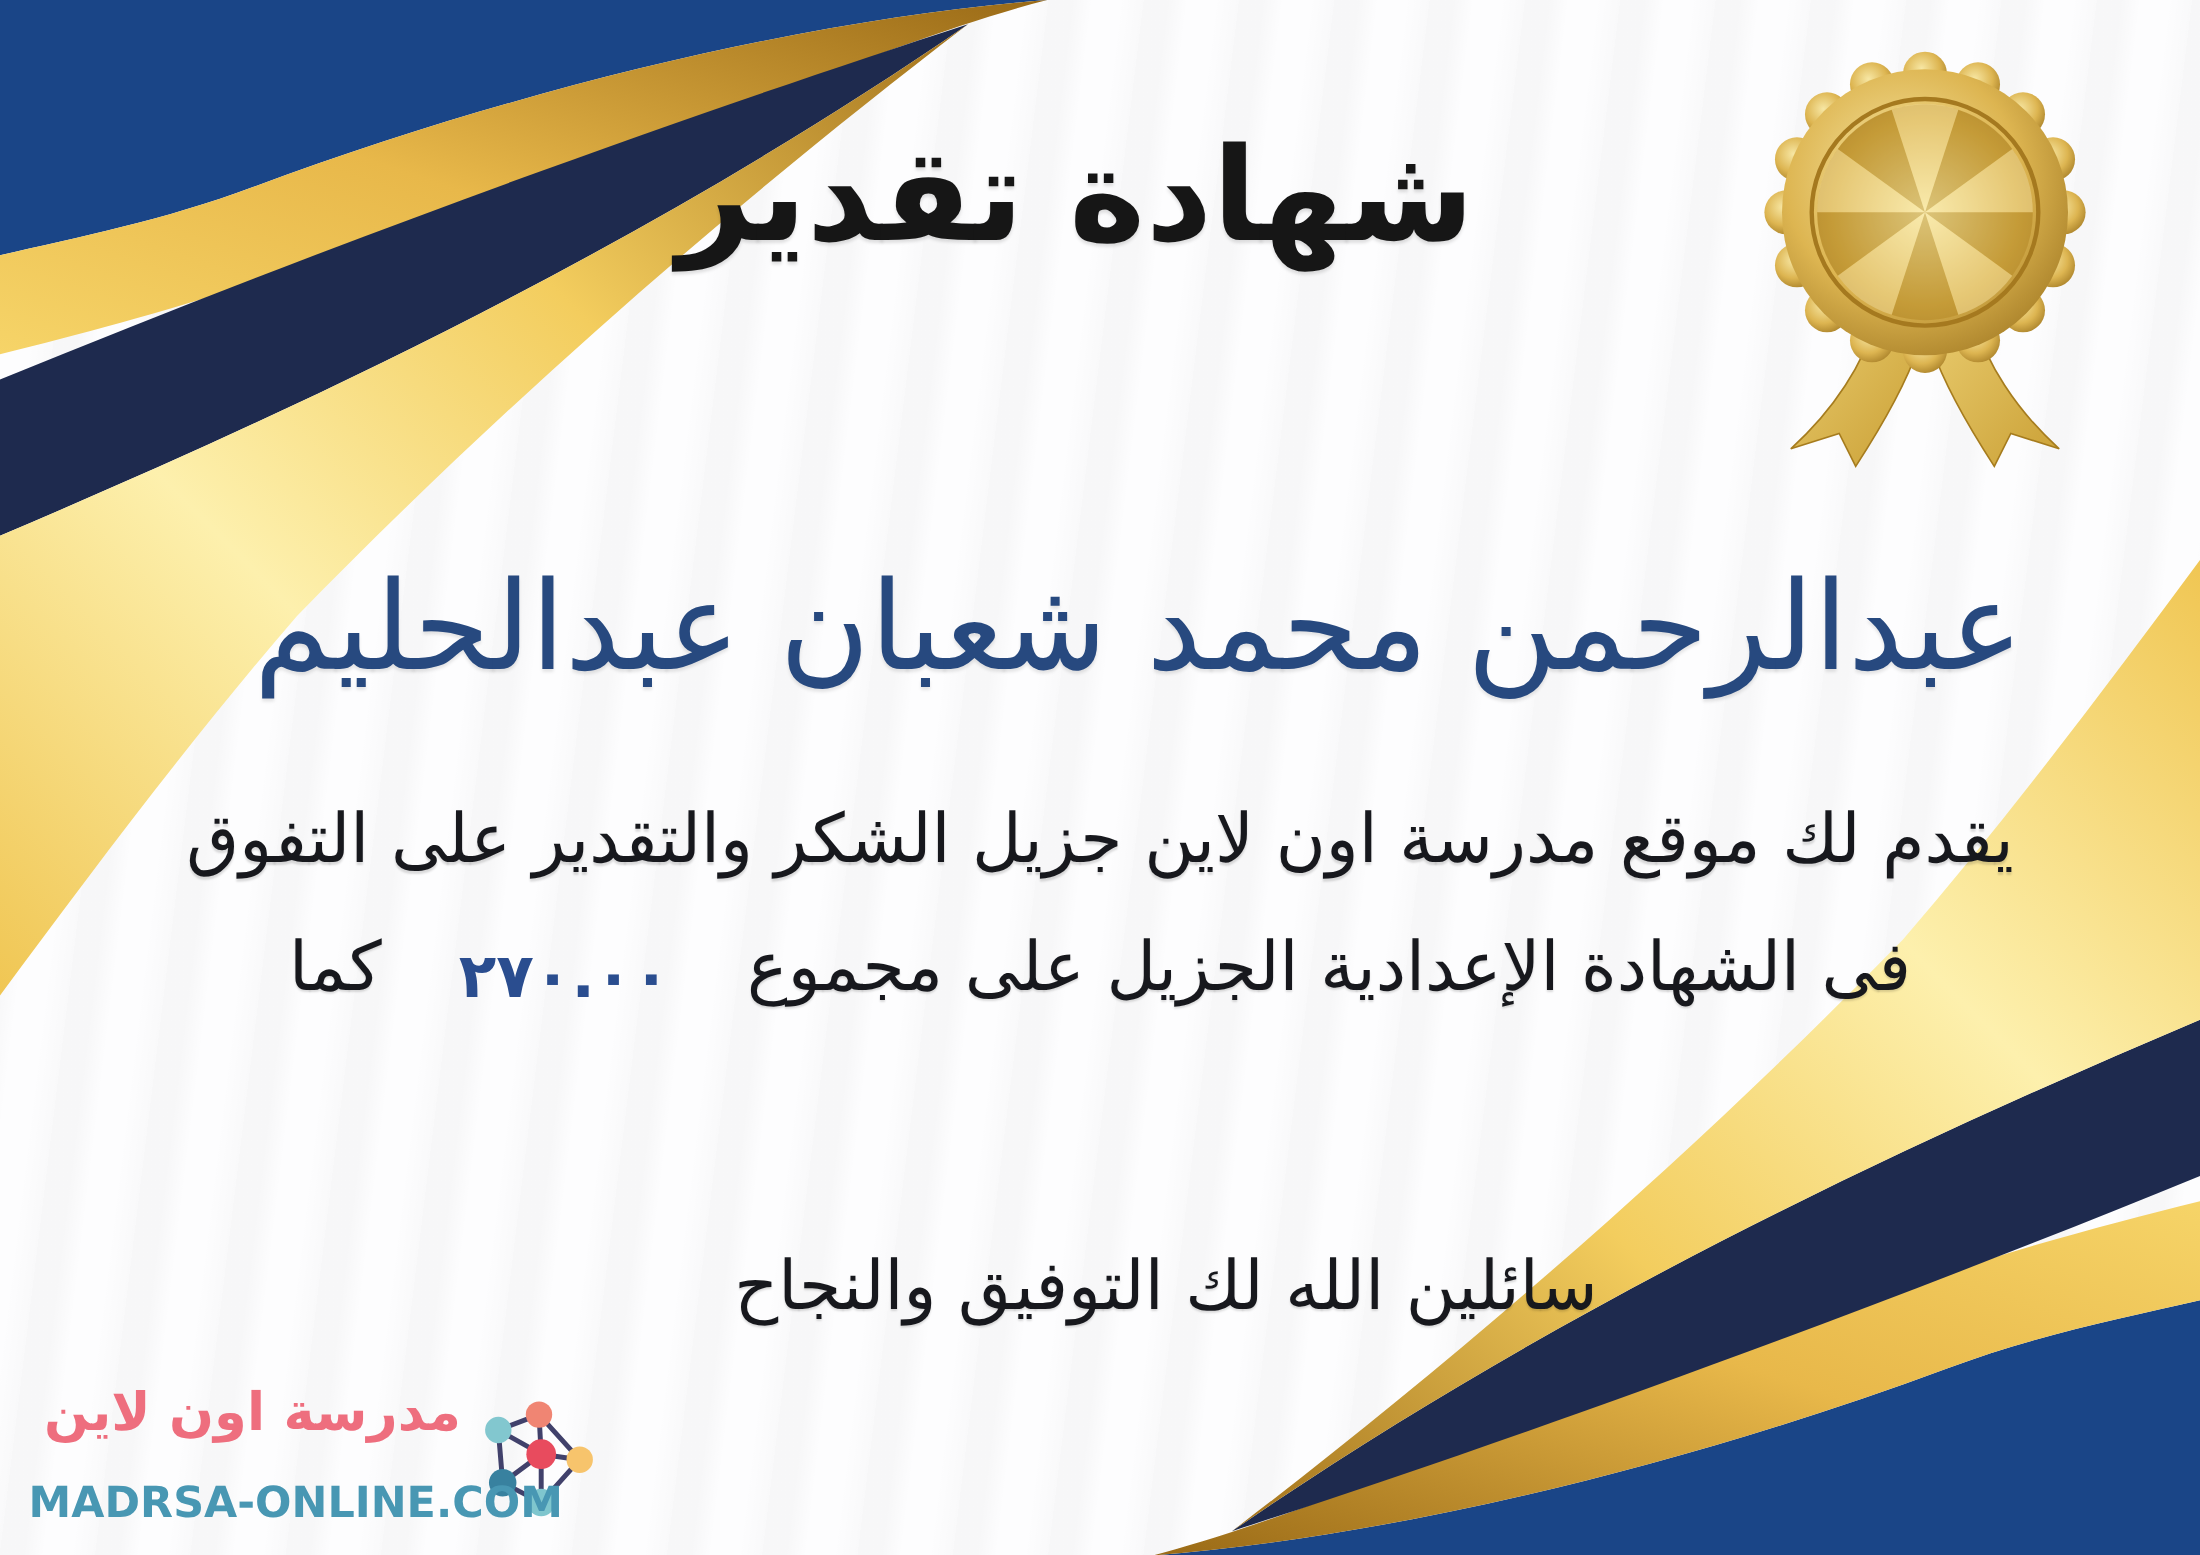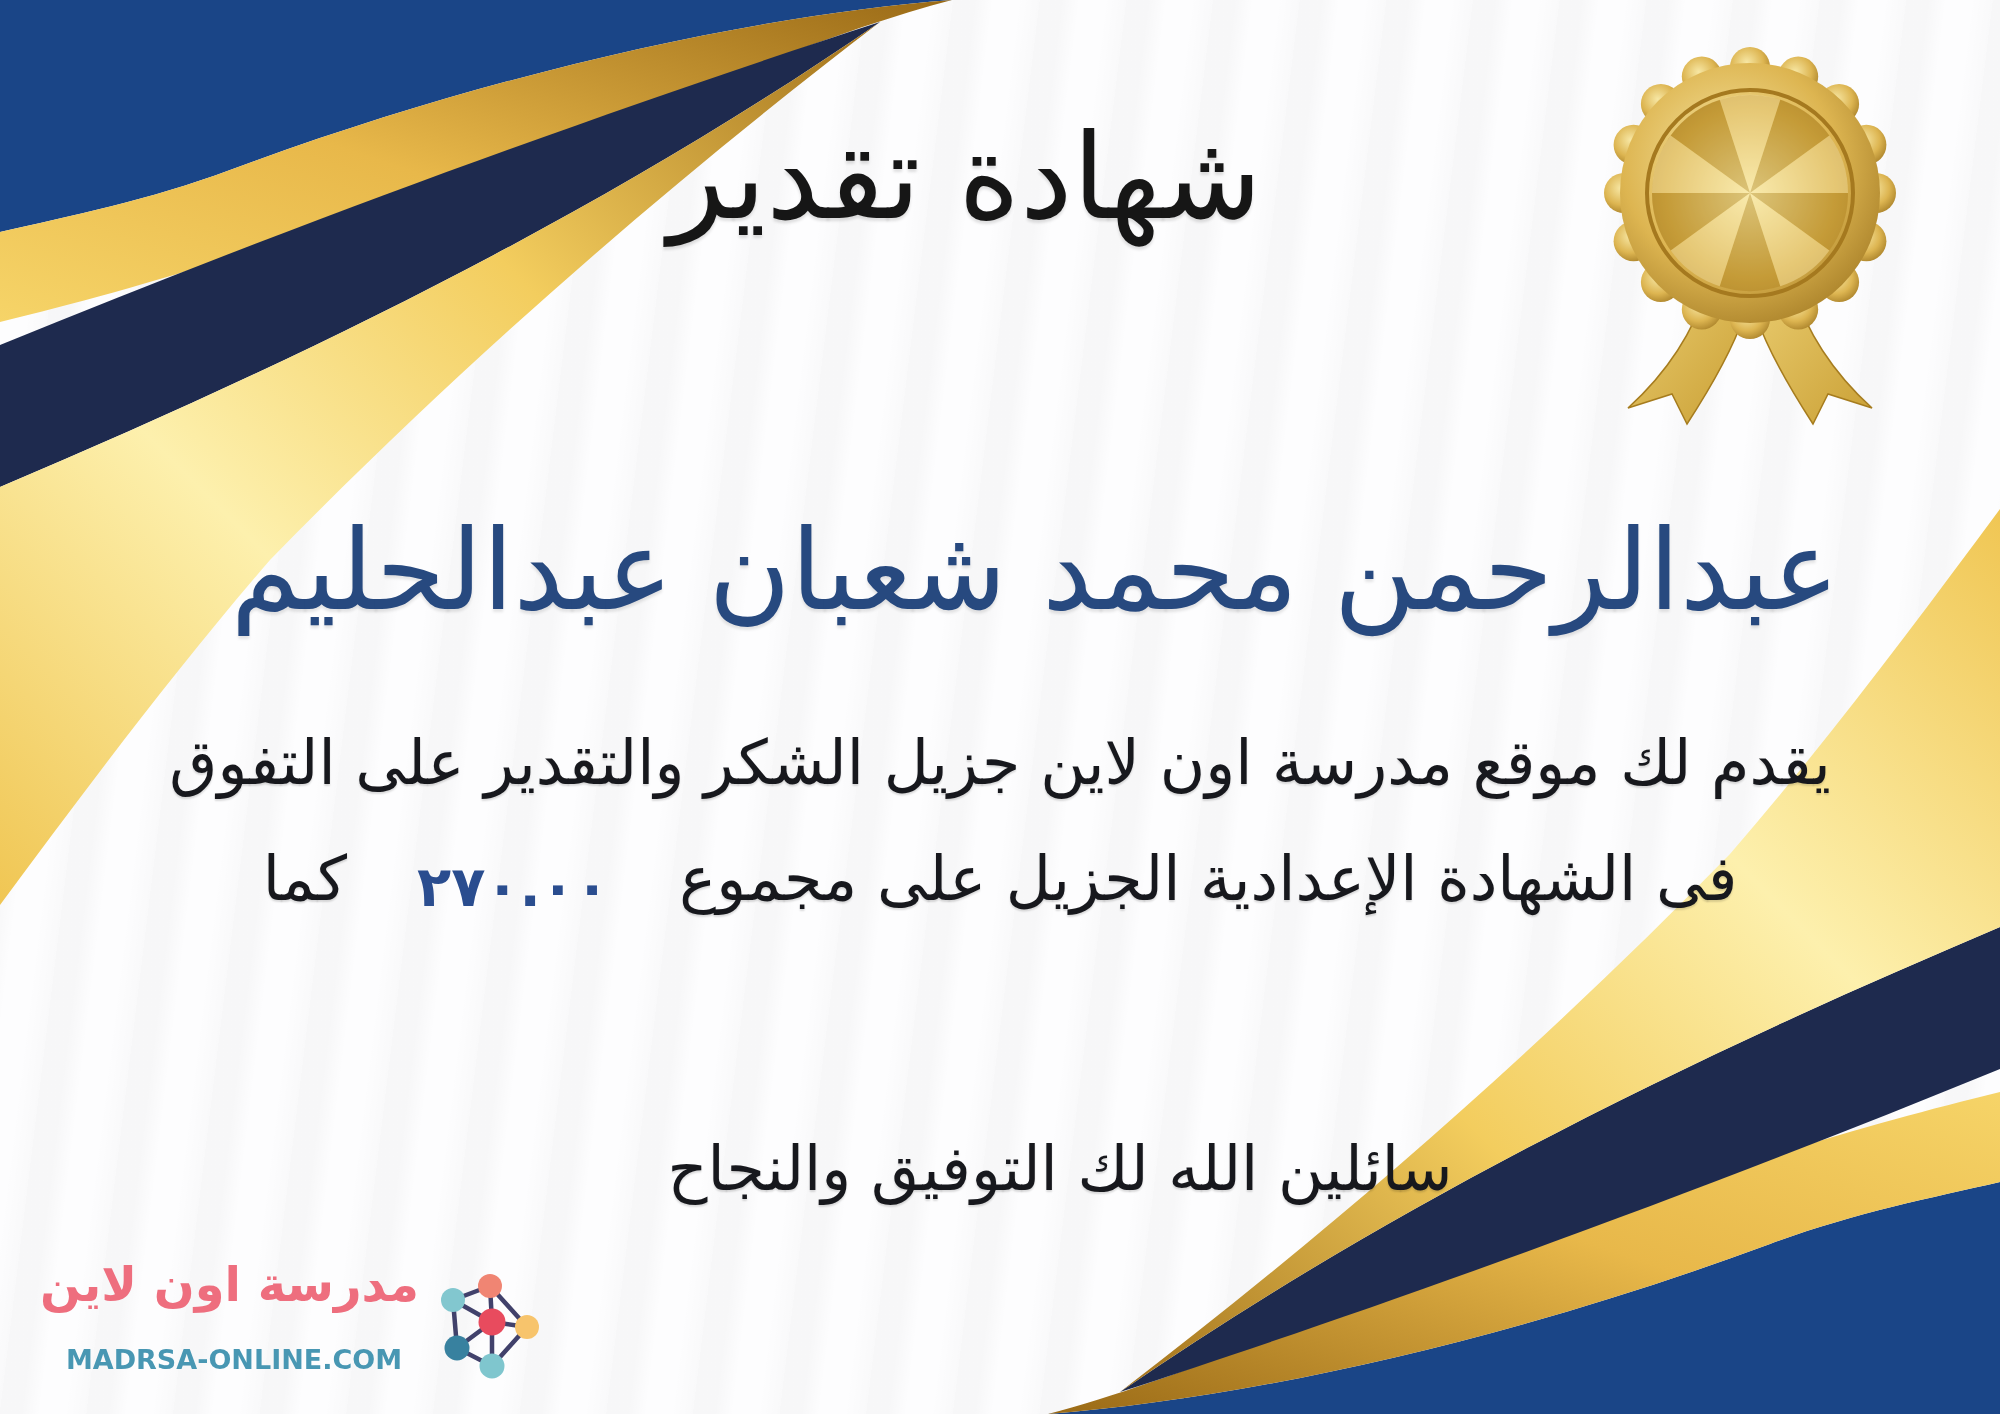--- a/index.html
+++ b/index.html
@@ -11,22 +11,22 @@
       repeating-linear-gradient(97deg,
         rgba(0,0,0,0.022) 0 22px,
         rgba(0,0,0,0.0) 40px 64px,
         rgba(0,0,0,0.016) 86px),
       #fdfdfe;
     font-family:"DejaVu Sans", sans-serif;
   }
   .deco{position:absolute;inset:0;z-index:1;}
   .txt{position:absolute;z-index:3;direction:rtl;text-align:center;white-space:nowrap;}
   .title{
-    top:108px;left:0;width:1930px;
-    font-size:118px;color:#161616;font-weight:normal;
+    top:108px;left:13px;width:1930px;
+    font-size:118px;color:#161616;font-weight:bold;
     text-shadow:0 3px 3px rgba(0,0,0,0.12);
   }
   .name{
     top:505px;left:60px;width:1950px;
     font-size:112px;color:#27497f;font-weight:normal;
     text-shadow:0 3px 3px rgba(0,0,0,0.10);
   }
   .bodyline{
     left:0;width:2000px;
     font-size:62px;color:#17181d;font-weight:normal;
@@ -42,21 +42,21 @@
     margin:0 70px;vertical-align:-6px;letter-spacing:4px;
     text-shadow:none;
   }
   .logo-ar{
     position:absolute;z-index:3;top:1256px;left:40px;width:392px;
     direction:rtl;text-align:left;
     font-size:48px;font-weight:bold;color:#ee6e7e;white-space:nowrap;
   }
   .logo-en{
     position:absolute;z-index:3;top:1344px;left:26px;width:416px;
-    text-align:center;font-size:27px;font-weight:bold;color:#4897b3;
+    text-align:center;font-size:39px;font-weight:bold;color:#4897b3;
     letter-spacing:0px;white-space:nowrap;
   }
 </style>
 </head>
 <body>
 
 <div class="stage">
 
   <svg class="deco" viewBox="0 0 2000 1414">
     <defs>

